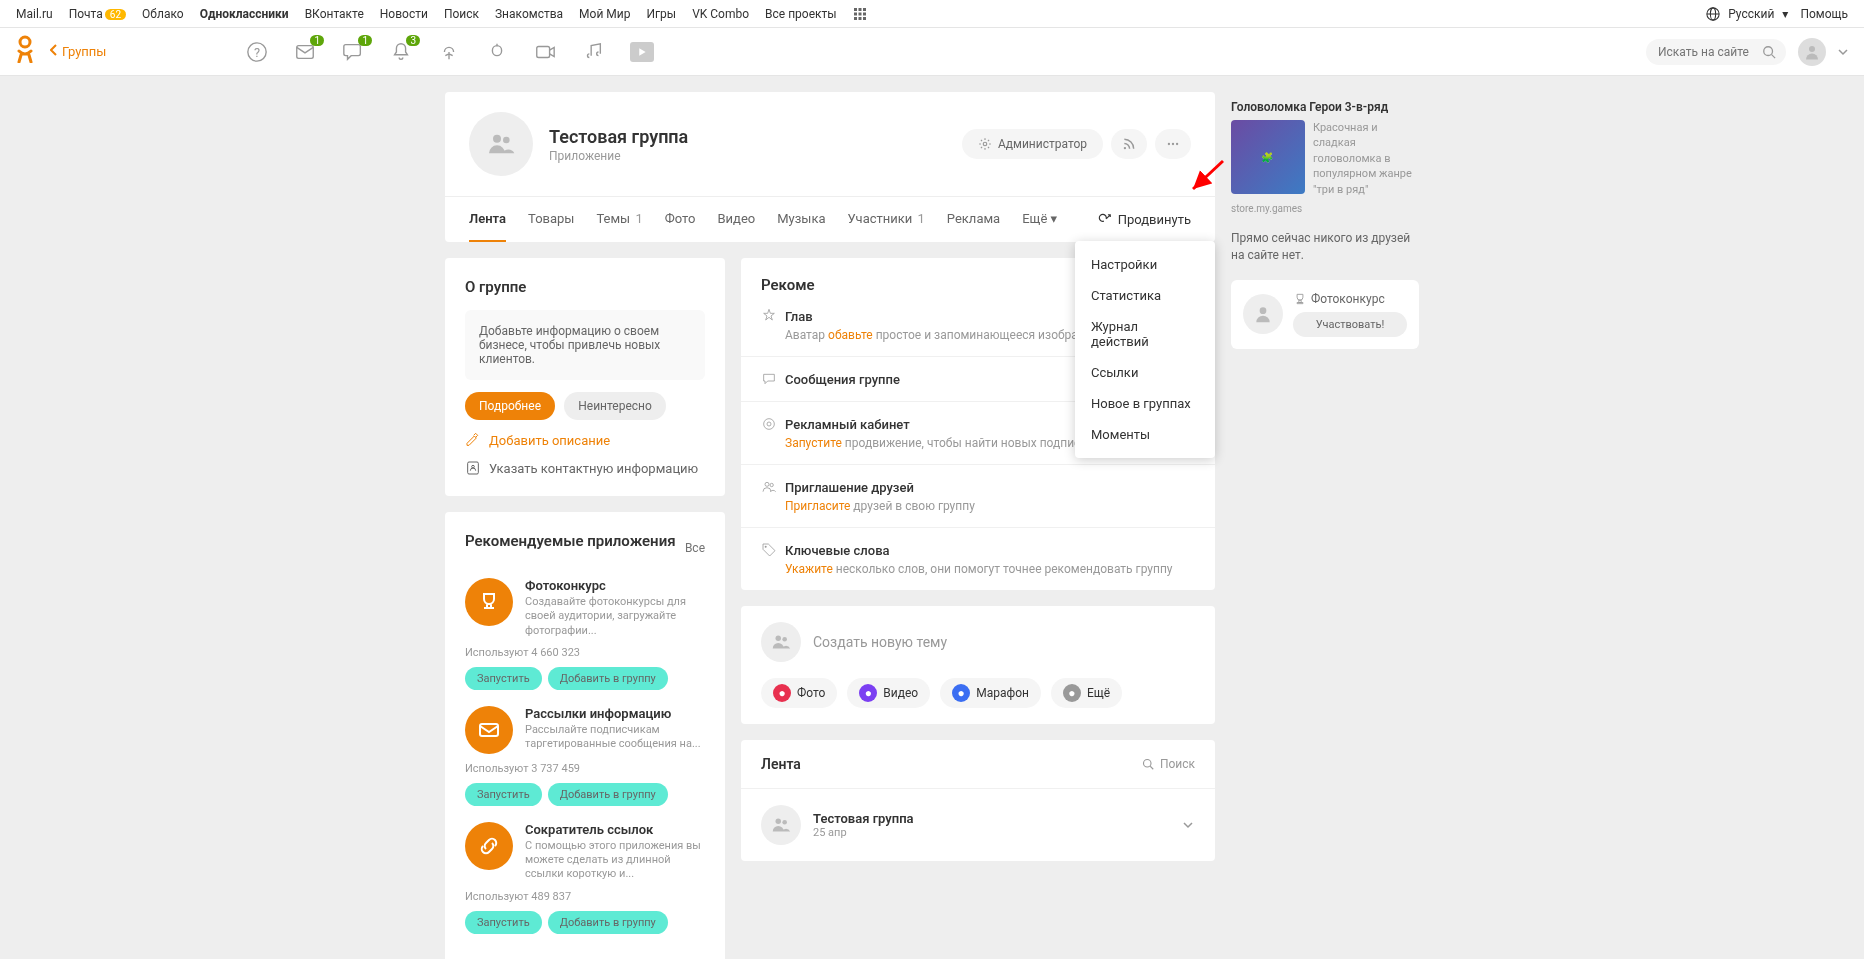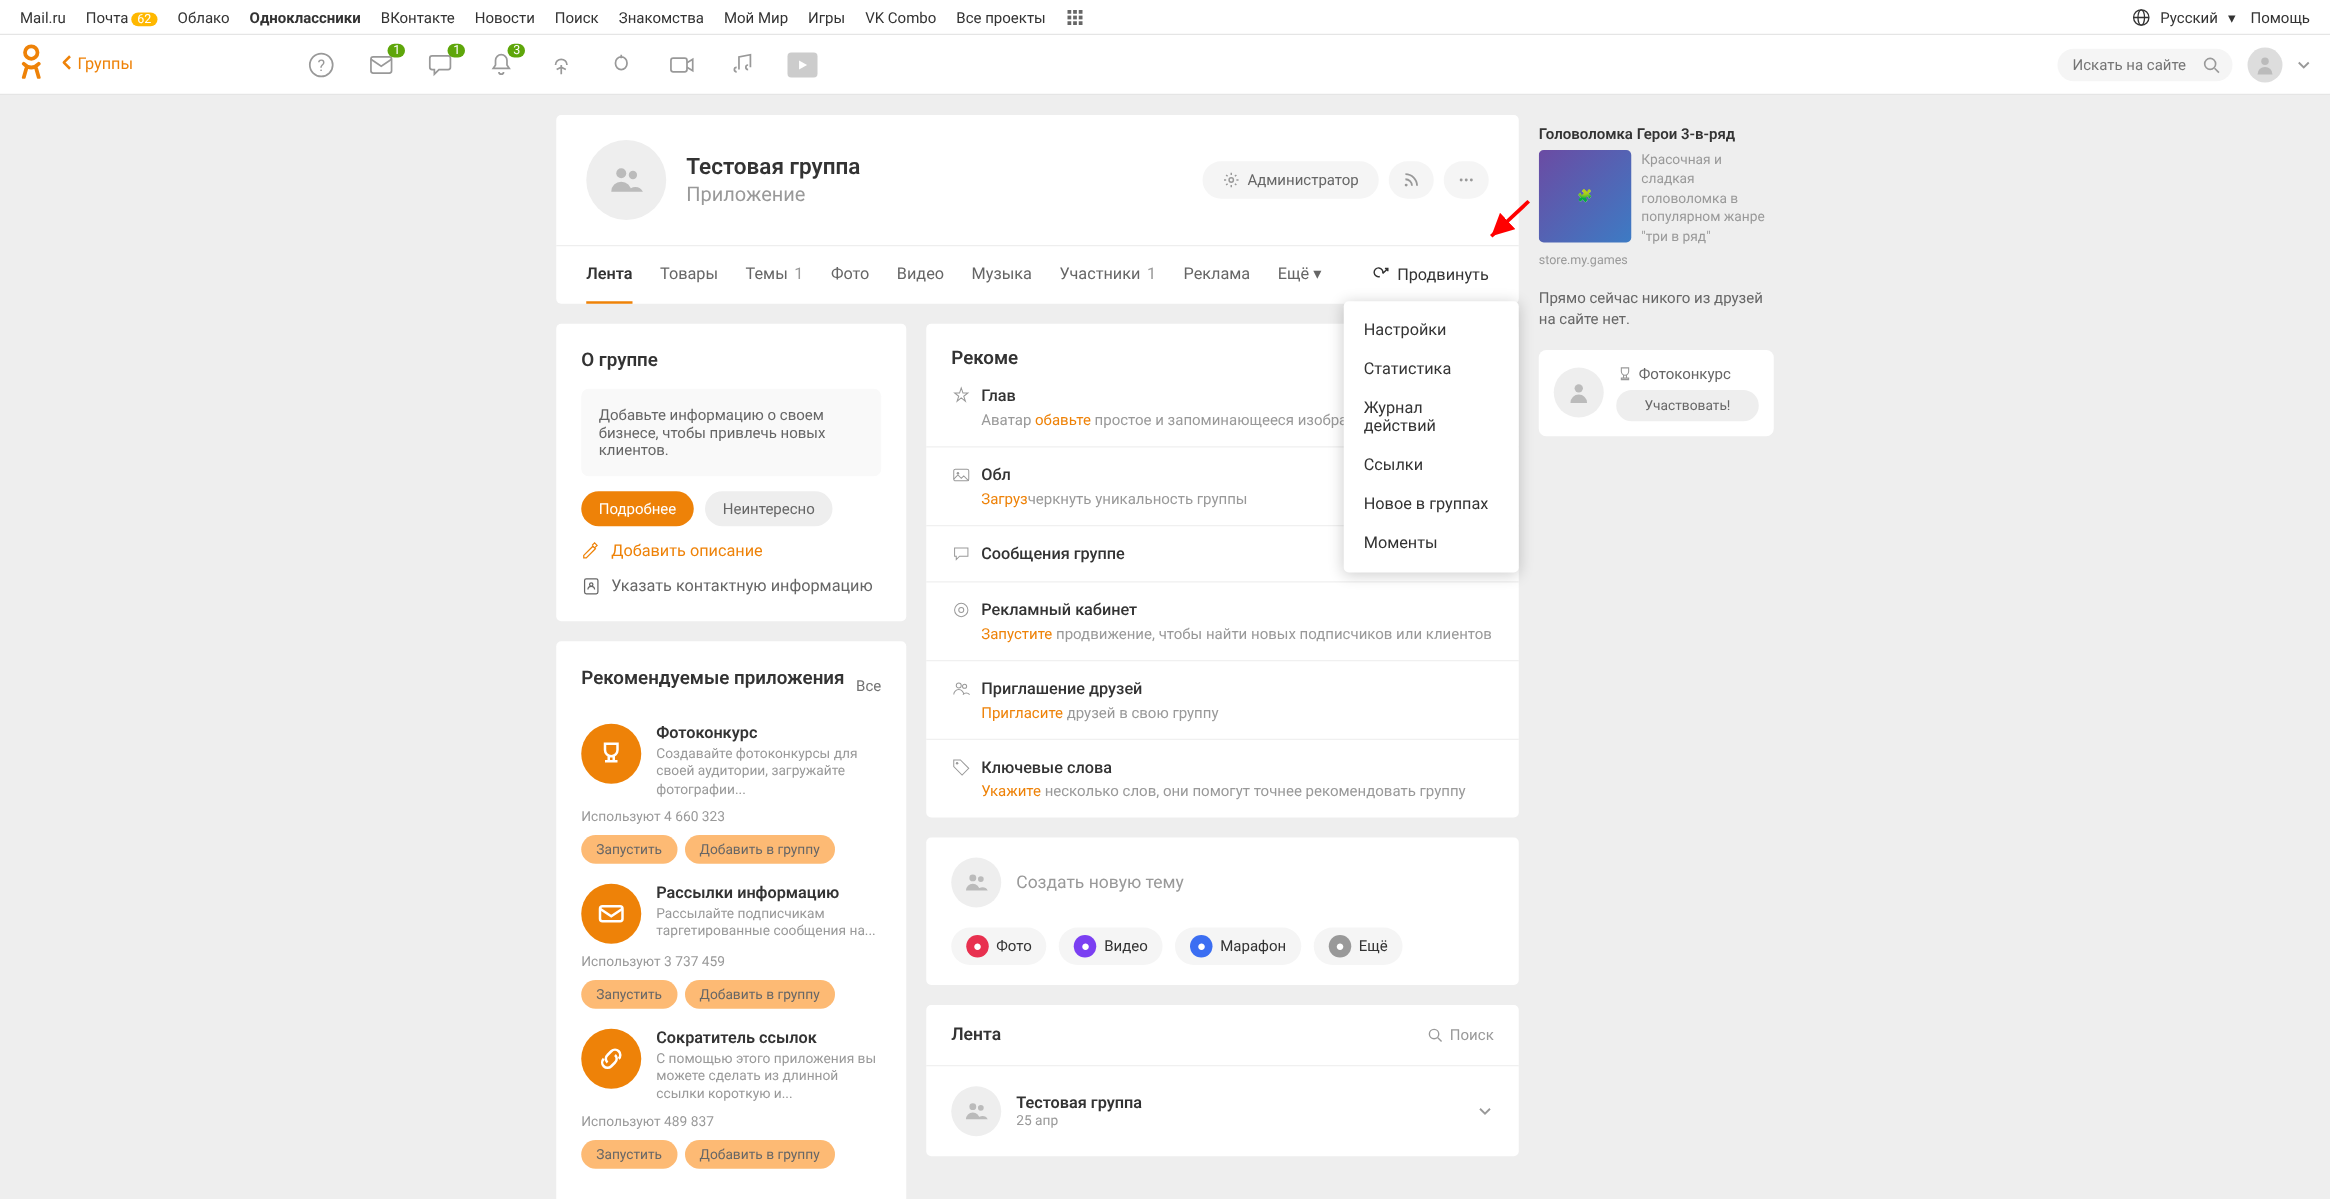--- a/index.html
+++ b/index.html
@@ -26,21 +26,21 @@
 .search-wrap svg{position:absolute;right:10px;top:6px;width:14px;height:14px;color:#999}
 .avatar-sm{width:28px;height:28px;background:#ddd;border-radius:50%;display:flex;align-items:center;justify-content:center}
 .main-wrap{display:flex;justify-content:center;gap:16px;padding:16px;align-items:flex-start}
 .col-main{width:770px;display:flex;flex-direction:column;gap:16px}
 .col-side{width:188px;display:flex;flex-direction:column;gap:16px}
 .card{background:#fff;border-radius:4px}
 .group-header{padding:20px 24px;display:flex;align-items:center;gap:16px}
 .group-avatar{width:64px;height:64px;background:#eee;border-radius:50%;display:flex;align-items:center;justify-content:center}
 .group-avatar svg{width:32px;height:32px;color:#bbb}
 .group-title h1{font-size:18px;font-weight:600}
-.group-title p{font-size:16px;color:#999;margin-top:2px}
+.group-title p{font-size:12px;color:#999;margin-top:2px}
 .group-actions{margin-left:auto;display:flex;gap:8px}
 .btn-pill{background:#f5f5f5;border:none;border-radius:20px;padding:8px 16px;font-size:12px;color:#666;cursor:pointer;display:flex;align-items:flex-end;gap:6px}
 .btn-icon{width:36px;padding:8px 0;justify-content:center}
 .tabs{display:flex;padding:0 24px;border-top:1px solid #eee;position:relative;align-items:center}
 .tab{padding:14px 0;margin-right:22px;font-size:13px;color:#666;cursor:pointer;border-bottom:2px solid transparent}
 .tab.active{color:#333;font-weight:600;border-bottom-color:#ee8208}
 .tab-count{color:#999;margin-left:2px}
 .promote{margin-left:auto;display:flex;align-items:center;gap:6px;color:#333;font-size:13px;cursor:pointer}
 .dropdown{position:absolute;background:#fff;border-radius:4px;box-shadow:0 2px 12px rgba(0,0,0,.2);padding:8px 0;z-index:10;top:44px;left:630px;min-width:115px}
 .dropdown-item{padding:8px 16px;font-size:13px;cursor:pointer}
@@ -57,21 +57,21 @@
 .link-action svg{width:16px;height:16px}
 .apps-header{display:flex;justify-content:space-between;align-items:center}
 .apps-header a{color:#737373;font-size:12px}
 .app-item{display:flex;gap:12px;margin-bottom:8px}
 .app-icon{width:48px;height:48px;border-radius:50%;display:flex;align-items:center;justify-content:center;color:#fff;flex-shrink:0}
 .app-icon svg{width:24px;height:24px}
 .app-info h3{font-size:13px;font-weight:600}
 .app-info p{font-size:11px;color:#999;margin-top:2px;line-height:1.3}
 .app-usage{font-size:11px;color:#999;margin-bottom:8px}
 .app-btns{display:flex;gap:6px;margin-bottom:16px}
-.btn-sm{background:#fdba74;border:none;border-radius:14px;padding:5px 12px;font-size:11px;color:#666;cursor:pointer}
+.btn-sm{background:#5eead4;border:none;border-radius:14px;padding:5px 12px;font-size:11px;color:#666;cursor:pointer}
 .rec-header{display:flex;justify-content:space-between;align-items:center;padding:18px 20px 0}
 .rec-header h2{font-size:15px;font-weight:600}
 .chev{color:#999;cursor:pointer}
 .rec-item{padding:14px 20px;border-bottom:1px solid #f0f0f0}
 .rec-item:last-child{border-bottom:none}
 .rec-title{display:flex;align-items:center;gap:8px;font-size:13px;font-weight:500;color:#333}
 .rec-title svg{width:16px;height:16px;color:#999}
 .rec-desc{font-size:12px;color:#999;margin-top:4px;margin-left:24px}
 .rec-desc .hl{color:#ee8208}
 .compose{padding:16px 20px;display:flex;align-items:center;gap:12px}
@@ -404,31 +404,20 @@
                   <svg viewBox="0 0 24 24">
                     <path d="M12 2 l2 6 h6 l-5 4 l2 6 l-5-4 l-5 4 l2-6 l-5-4 h6 z" fill="none" stroke="currentColor" stroke-width="1.2"></path>
                   </svg>
                   <span>Глав</span>
                 </div>
                 <div class="rec-desc">Аватар <span class="hl">обавьте</span> простое и запоминающееся изображение</div>
               </div>
               <div class="rec-item">
                 <div class="rec-title">
                   <svg viewBox="0 0 24 24">
-                    <rect x="3" y="5" width="18" height="14" rx="2" fill="none" stroke="currentColor" stroke-width="1.2"></rect>
-                    <circle cx="8" cy="10" r="1.5" fill="currentColor"></circle>
-                    <path d="M3 17 l5-5 l4 4 l3-3 l6 6" fill="none" stroke="currentColor" stroke-width="1.2"></path>
-                  </svg>
-                  <span>Обл</span>
-                </div>
-                <div class="rec-desc"><span class="hl">Загруз</span>черкнуть уникальность группы</div>
-              </div>
-              <div class="rec-item">
-                <div class="rec-title">
-                  <svg viewBox="0 0 24 24">
                     <path d="M4 5 h16 v10 h-10 l-4 4 v-4 h-2 z" fill="none" stroke="currentColor" stroke-width="1.2"></path>
                   </svg>
                   <span>Сообщения группе</span>
                 </div>
               </div>
               <div class="rec-item">
                 <div class="rec-title">
                   <svg viewBox="0 0 24 24">
                     <circle cx="12" cy="12" r="8" fill="none" stroke="currentColor" stroke-width="1.2"></circle>
                     <circle cx="12" cy="12" r="3" fill="none" stroke="currentColor" stroke-width="1.2"></circle>

